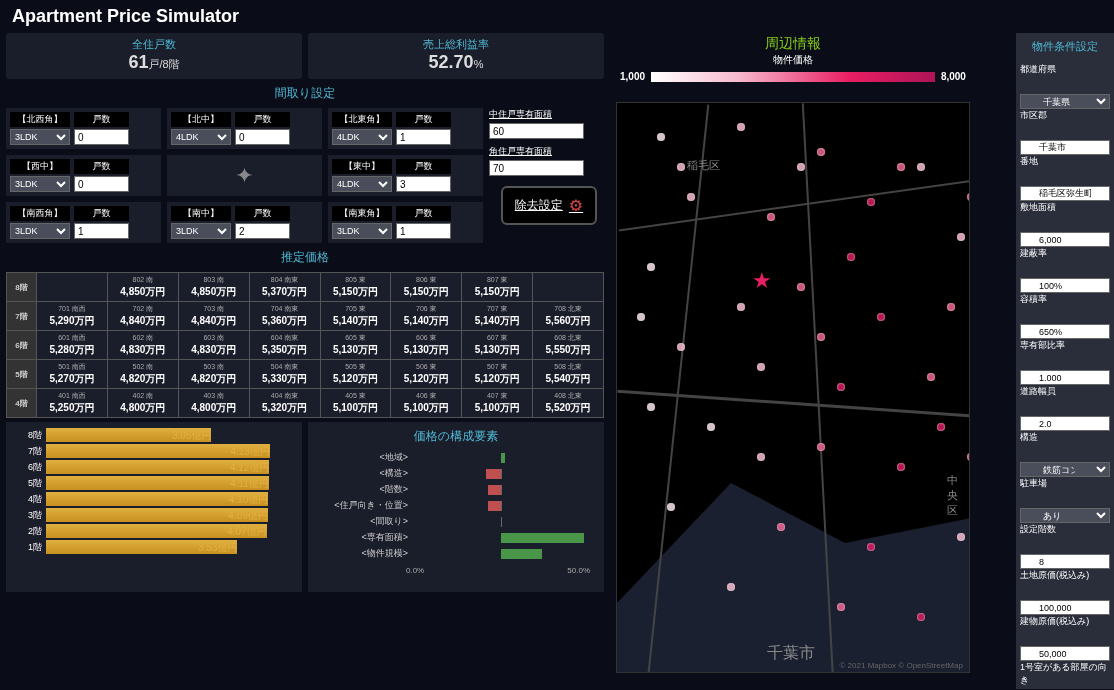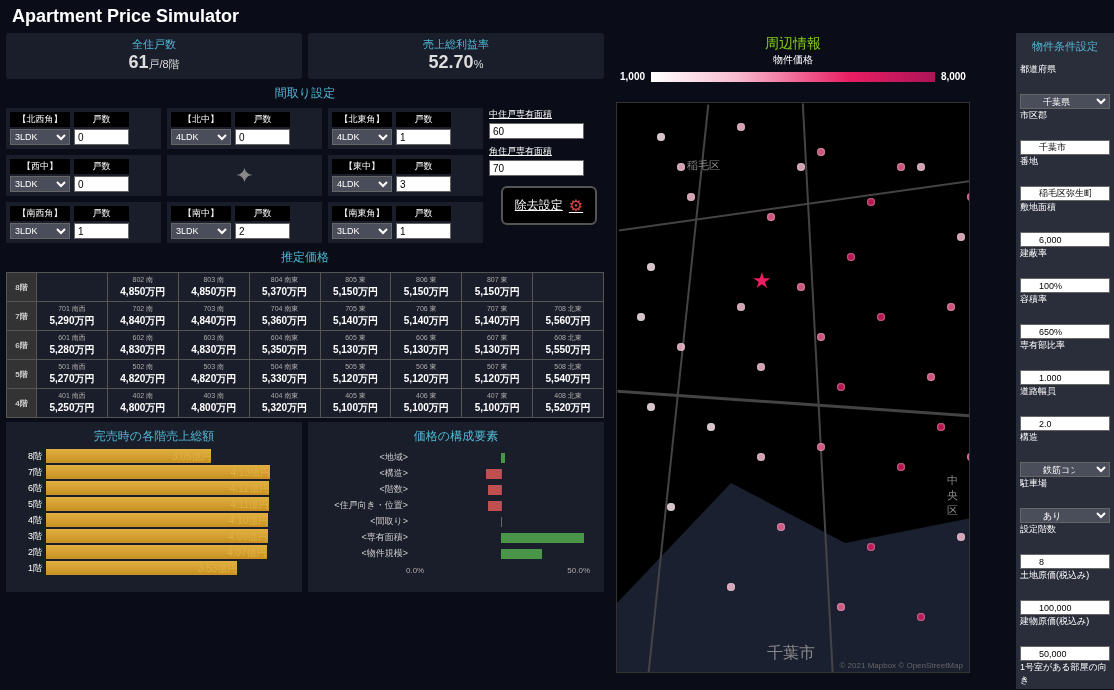--- a/index.html
+++ b/index.html
@@ -399,21 +399,20 @@
                 <div class="cell-top">408 北東</div>
                 <div class="cell-bot">5,520万円</div>
               </td>
             </tr>
           </tbody>
         </table>
     </div>
 
     <div class="charts-row">
       <div class="chart-box">
-        <div class="section-title">完売時の各階売上総額</div>
         <div class="hbar-chart" id="hbar-chart">
             <div class="hbar-row">
      <div class="hbar-label">8階</div>
      <div class="hbar-track" style="width:170px">
                 <div class="hbar-fill" style="width:67.77777777777777%"></div>
                 <span class="hbar-val" style="right:32.22222222222223%">3.05億円</span>
               </div>
    </div>
             <div class="hbar-row">
      <div class="hbar-label">7階</div>

